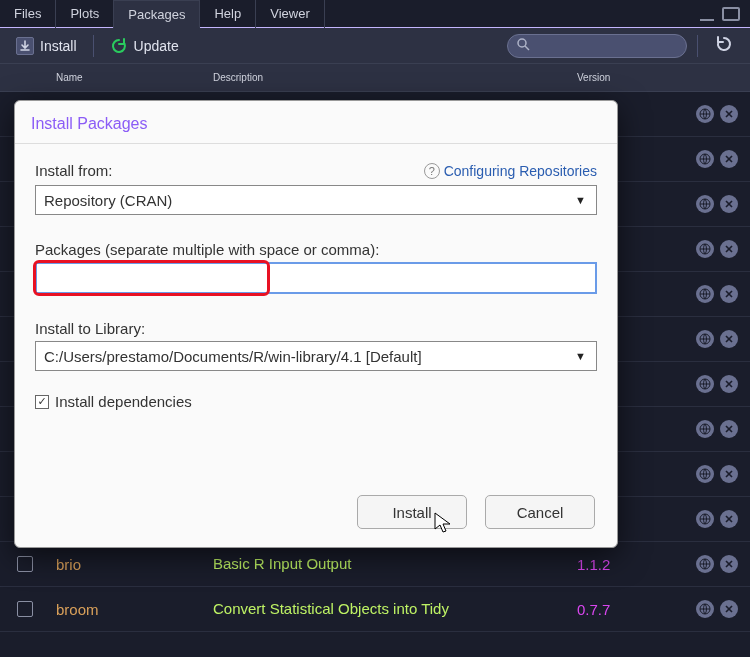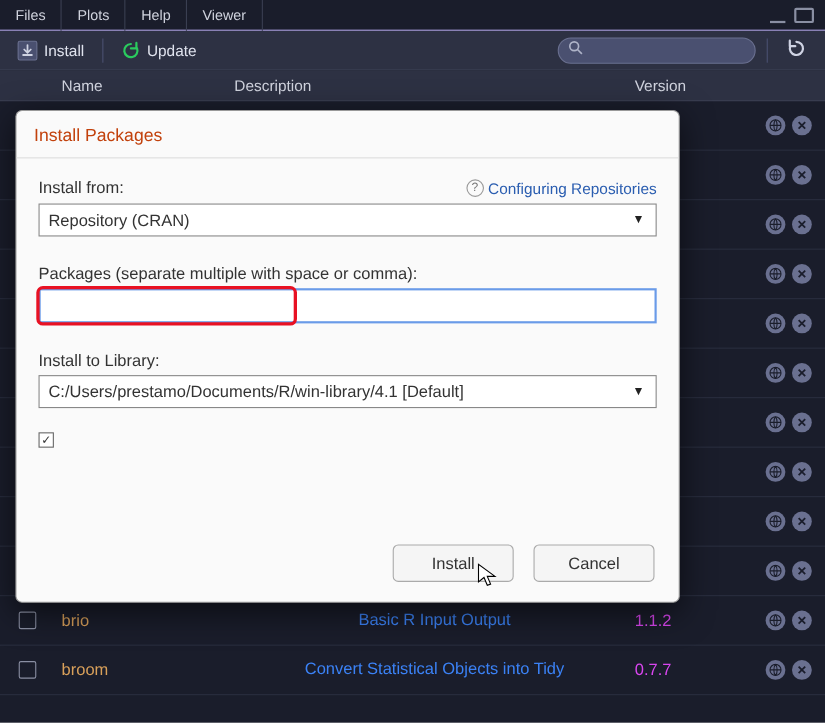--- a/index.html
+++ b/index.html
@@ -20,41 +20,41 @@
   .tb-btn { display: flex; align-items: center; gap: 6px; color: #e0e3ee; font-size: 14px; cursor: pointer; padding: 2px 6px; }
   .tb-btn .sq { width: 18px; height: 18px; background: #4a5070; border: 1px solid #6a7090; border-radius: 2px; display:flex; align-items:center; justify-content:center; }
   .tb-btn .sq svg { width:12px; height:12px; }
   .tb-sep { width:1px; height:22px; background:#4a5070; }
   .tb-spacer { flex:1; }
   .search-box { width: 180px; height: 24px; background:#4a5070; border:1px solid #6a7090; border-radius:12px; display:flex; align-items:center; padding:0 8px; }
   .search-box svg { width:14px; height:14px; fill:#aeb3c8; }
   .refresh-btn svg { width:20px; height:20px; }
 
   
-  .colhdr { display:flex; align-items:center; background:#2d3143; height:28px; border-bottom:1px solid #3a3f52; color:#d0d3de; font-size:14px; }
+  .colhdr { display:flex; align-items:center; background:#2d3143; height:28px; border-bottom:1px solid #3a3f52; color:#d0d3de; font-size:10px; }
   .colhdr .chk-col { width:50px; }
   .colhdr .name-col { width:155px; padding-left:6px; }
   .colhdr .desc-col { flex:1; padding-left:8px; }
   .colhdr .ver-col { width:173px; }
 
   
   .pkg-list { position:relative; }
   .pkg-row { display:flex; align-items:center; height:45px; border-bottom:1px solid #2a2e3f; }
   .pkg-row .chk-col { width:50px; display:flex; justify-content:center; }
   .pkg-row .chk { width:16px; height:16px; border:1px solid #8a8fa3; background:#1a1d2b; border-radius:2px; }
   .pkg-row .name-col { width:155px; padding-left:6px; color:#d9a05a; font-size:15px; }
-  .pkg-row .desc-col { flex:1; padding-left:8px; color:#3b82f6; font-size:15px; line-height:1.25;text-align:center; }
+  .pkg-row .desc-col { flex:1; padding-left:8px; color:#bef264; font-size:15px; line-height:1.25; }
   .pkg-row .ver-col { width:100px; color:#d946ef; font-size:15px; }
   .pkg-row .act-col { width:73px; display:flex; gap:6px; justify-content:flex-end; padding-right:12px; }
   .circ-icon { width:18px; height:18px; border-radius:50%; background:#6a7090; display:flex; align-items:center; justify-content:center; cursor:pointer; }
   .circ-icon svg { width:12px; height:12px; }
 
   
   .dialog { position:absolute; left:14px; top:100px; width:604px; height:448px; background:#fafafa; border:1px solid #999; border-radius:6px; box-shadow:0 8px 30px rgba(0,0,0,.6); display:flex; flex-direction:column; }
-  .dialog-title { padding:14px 16px 10px; font-size:16px; color:#c2410c; border-bottom:1px solid #ddd; }
+  .dialog-title { padding:14px 16px 10px; font-size:16px; color:#8b5cf6; border-bottom:1px solid #ddd; }
   .dialog-body { flex:1; padding:18px 20px 10px; color:#333; font-size:15px; }
   .dlg-row { margin-bottom:8px; }
   .dlg-label-row { display:flex; align-items:center; }
   .dlg-help-link { margin-left:auto; display:flex; align-items:center; gap:4px; color:#2a5db0; font-size:14px; }
   .dlg-help-link .qmark { width:16px; height:16px; border:1px solid #999; border-radius:50%; font-size:11px; color:#777; display:flex; align-items:center; justify-content:center; }
   .dlg-select { width:100%; height:30px; border:1px solid #888; background:#fff; font-size:15px; padding:0 8px; display:flex; align-items:center; position:relative; margin-top:6px; }
   .dlg-select::after { content:"▼"; position:absolute; right:10px; font-size:11px; color:#222; }
   .dlg-input { width:100%; height:32px; border:2px solid #6a9be8; background:#fff; padding:0 6px; font-size:15px; }
   .dlg-input-hl { position:relative; }
   .dlg-input-hl .highlight { position:absolute; left:-2px; top:-2px; width:237px; height:36px; border:3px solid #e81123; border-radius:6px; pointer-events:none; }
@@ -68,20 +68,21 @@
   .cursor svg { width:22px; height:24px; }
 
   .gap-spacer { height:18px; }
 </style>
 </head>
 <body>
 
 <div class="tabs">
   <div class="tab">Files</div>
   <div class="tab">Plots</div>
+  <div class="tab active">Packages</div>
   <div class="tab">Help</div>
   <div class="tab">Viewer</div>
   <div class="tabs-spacer"></div>
   <div class="win-icons">
     <div class="win-icon min"></div>
     <div class="win-icon"></div>
   </div>
 </div>
 
 <div class="toolbar">
@@ -428,20 +429,21 @@
 
     <div class="dlg-row">
       <div>Install to Library:</div>
       <div class="dlg-select" style="margin-top:4px;">
         <span>C:/Users/prestamo/Documents/R/win-library/4.1 [Default]</span>
       </div>
     </div>
 
     <div class="dlg-check-row">
       <span class="dlg-check">✓</span>
+      <span>Install dependencies</span>
     </div>
   </div>
 
   <div class="dialog-buttons">
     <div class="dlg-btn">Install</div>
     <div class="dlg-btn">Cancel</div>
   </div>
 </div>
 
 <div class="cursor">

